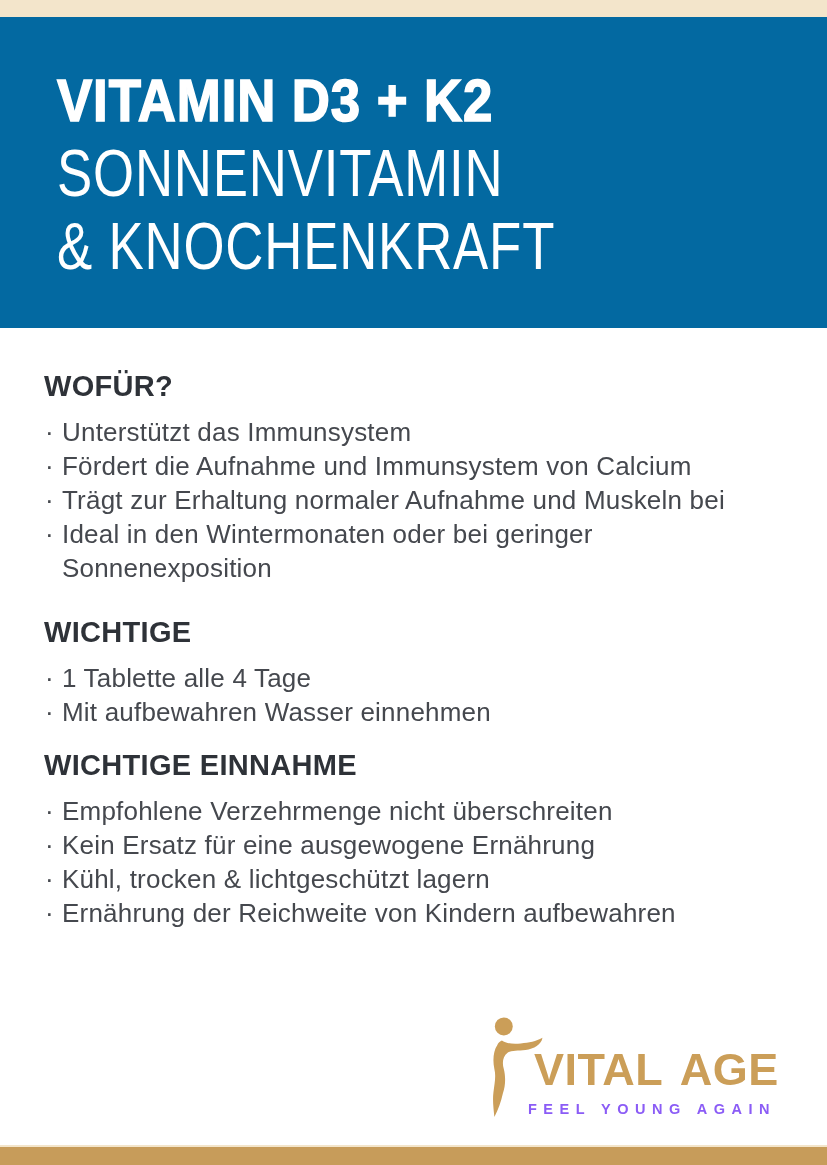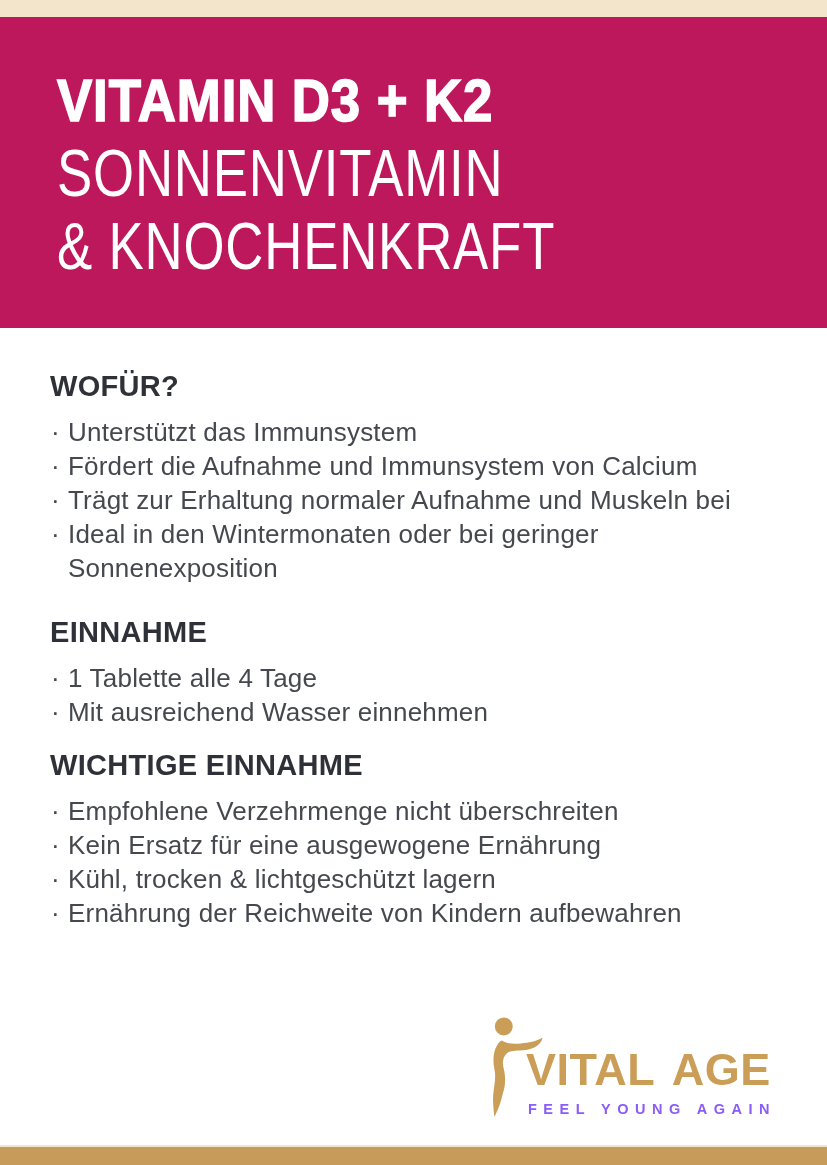--- a/index.html
+++ b/index.html
@@ -14,41 +14,41 @@
 
   
   .strip-top {
     position: absolute; top: 0; left: 0; right: 0;
     height: 17px; background: #f3e5cb;
   }
 
   
   .banner {
     position: absolute; top: 17px; left: 0; right: 0;
-    height: 311px; background: #be185d; color: #ffffff;
+    height: 311px; background: #0369a1; color: #ffffff;
   }
   .banner-title {
     position: absolute; left: 57px; top: 54px;
     font-size: 60px; font-weight: 700; line-height: 1;
     letter-spacing: 1px; white-space: nowrap;
     -webkit-text-stroke: 1.6px #ffffff;
     transform: scaleX(0.88); transform-origin: 0 0;
   }
   .banner-sub {
     position: absolute; left: 57px;
     font-size: 66px; font-weight: 400; line-height: 1;
     letter-spacing: 1px; white-space: nowrap;
     transform: scaleX(0.80); transform-origin: 0 0;
   }
   .banner-sub.line1 { top: 123px; }
   .banner-sub.line2 { top: 196px; }
 
   
   .content {
-    position: absolute; left: 50px; top: 372px; width: 737px;
+    position: absolute; left: 44px; top: 372px; width: 737px;
     color: #45484e;
   }
   .section h2 {
     margin: 0; font-size: 29px; font-weight: 700; line-height: 1;
     letter-spacing: 0.3px; color: #2e3238;
   }
   .section ul {
     list-style: none; margin: 14px 0 0; padding: 0;
     font-size: 26px; line-height: 34px; letter-spacing: 0.2px;
   }
@@ -63,21 +63,21 @@
   
   .logo {
     position: absolute; left: 480px; top: 1008px;
     width: 330px; height: 118px;
   }
   .logo-figure {
     position: absolute; left: 4px; top: 7px;
     width: 66px; height: 104px;
   }
   .logo-brand {
-    position: absolute; left: 46px; top: 39px;
+    position: absolute; left: 54px; top: 39px;
     font-size: 45px; font-weight: 700; line-height: 1;
     letter-spacing: 0.5px; word-spacing: 6px;
     color: #cb9e58; white-space: nowrap;
   }
   .logo-tagline {
     position: absolute; left: 48px; top: 94px;
     font-size: 14.5px; font-weight: 700; line-height: 1;
     letter-spacing: 6.5px; color: #8b5cf6; white-space: nowrap;
   }
 
@@ -107,24 +107,24 @@
       <h2>WOFÜR?</h2>
       <ul>
         <li>Unterstützt das Immunsystem</li>
         <li>Fördert die Aufnahme und Immunsystem von Calcium</li>
         <li>Trägt zur Erhaltung normaler Aufnahme und Muskeln bei</li>
         <li>Ideal in den Wintermonaten oder bei geringer Sonnenexposition</li>
       </ul>
     </div>
 
     <div class="section sec-einnahme">
-      <h2>EINNAHME</h2>
+      <h2>WICHTIGE</h2>
       <ul>
         <li>1 Tablette alle 4 Tage</li>
-        <li>Mit ausreichend Wasser einnehmen</li>
+        <li>Mit aufbewahren Wasser einnehmen</li>
       </ul>
     </div>
 
     <div class="section sec-hinweise">
       <h2>WICHTIGE EINNAHME</h2>
       <ul>
         <li>Empfohlene Verzehrmenge nicht überschreiten</li>
         <li>Kein Ersatz für eine ausgewogene Ernährung</li>
         <li>Kühl, trocken &amp; lichtgeschützt lagern</li>
         <li>Ernährung der Reichweite von Kindern aufbewahren</li>

